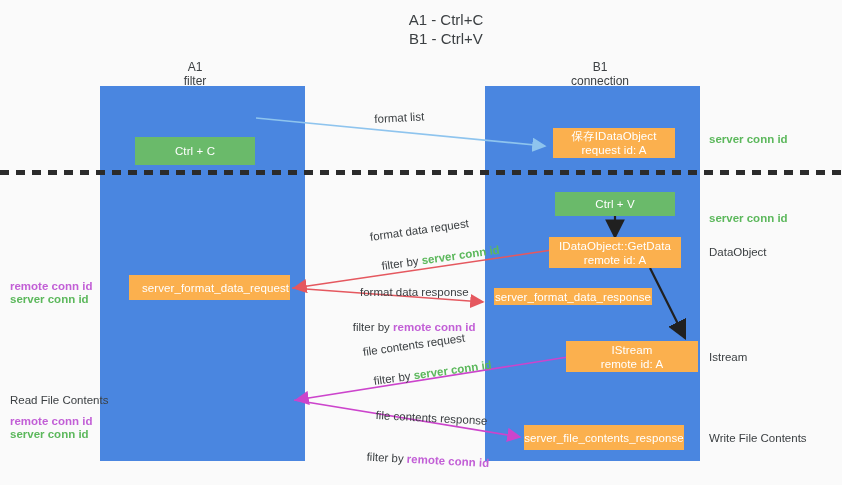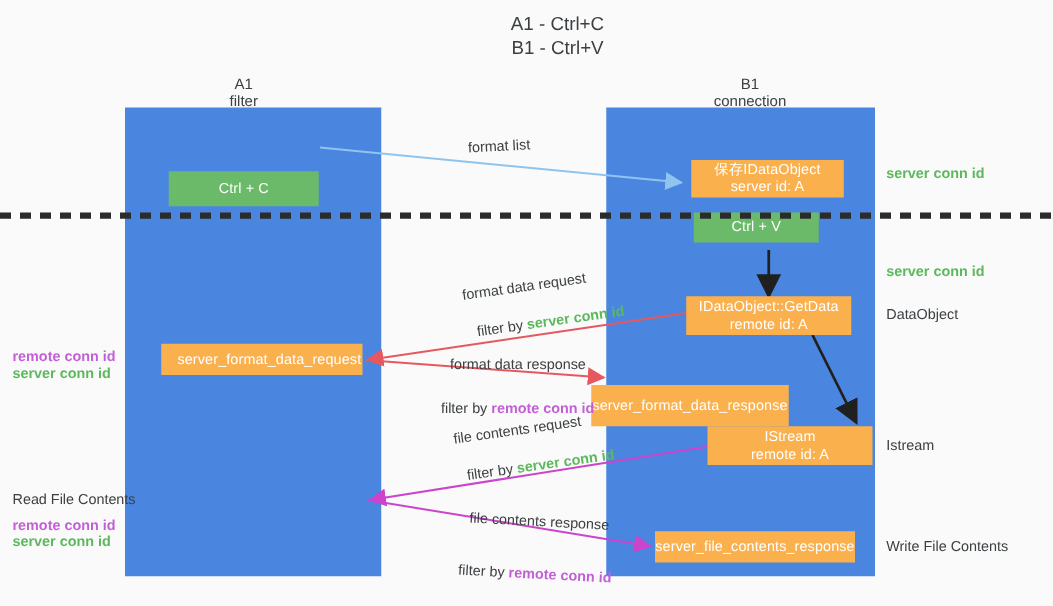--- a/index.html
+++ b/index.html
@@ -125,25 +125,25 @@
     <line x1="292" y1="288" x2="483" y2="302" stroke="#e5585f" stroke-width="1.6" marker-end="url(#ah-red)"></line>
     <line x1="650" y1="268" x2="685" y2="338" stroke="#202020" stroke-width="2.2" marker-end="url(#ah-blk)"></line>
     <line x1="568" y1="357" x2="296" y2="400" stroke="#cc44cc" stroke-width="1.6" marker-end="url(#ah-mag)"></line>
     <line x1="294" y1="400" x2="520" y2="437" stroke="#cc44cc" stroke-width="1.6" marker-end="url(#ah-mag)"></line>
   </svg>
 
   <div class="box green" style="left:135px; top:103px; width:120px; height:28px;margin-top:34px;">Ctrl + C</div>
   <div class="box orange" style="left:129px; top:275px; width:161px; height:25px;padding-left:12px;">server_format_data_request</div>
 
   <div class="box orange" style="left:553px; top:128px; width:122px; height:30px;">保存IDataObject
-server id: A</div>
-  <div class="box green" style="left:555px; top:170px; width:100px; height:24px;">Ctrl + V</div>
+request id: A</div>
+  <div class="box green" style="left:555px; top:192px; width:120px; height:24px;">Ctrl + V</div>
   <div class="box orange" style="left:549px; top:237px; width:132px; height:31px;">IDataObject::GetData
 remote id: A</div>
-  <div class="box orange" style="left:473px; top:288px; width:158px; height:33px;margin-top:20px;">server_format_data_response</div>
+  <div class="box orange" style="left:494px; top:288px; width:158px; height:17px;">server_format_data_response</div>
   <div class="box orange" style="left:566px; top:341px; width:132px; height:31px;">IStream
 remote id: A</div>
   <div class="box orange" style="left:524px; top:425px; width:160px; height:25px;">server_file_contents_response</div>
 
   <div class="dashline"></div>
 
   <div class="side-label green-txt" style="left:709px; top:132px;">server conn id</div>
   <div class="side-label green-txt" style="left:709px; top:211px;">server conn id</div>
   <div class="side-label dark-txt" style="left:709px; top:245px;">DataObject</div>
   <div class="side-label dark-txt" style="left:709px; top:350px;">Istream</div>

